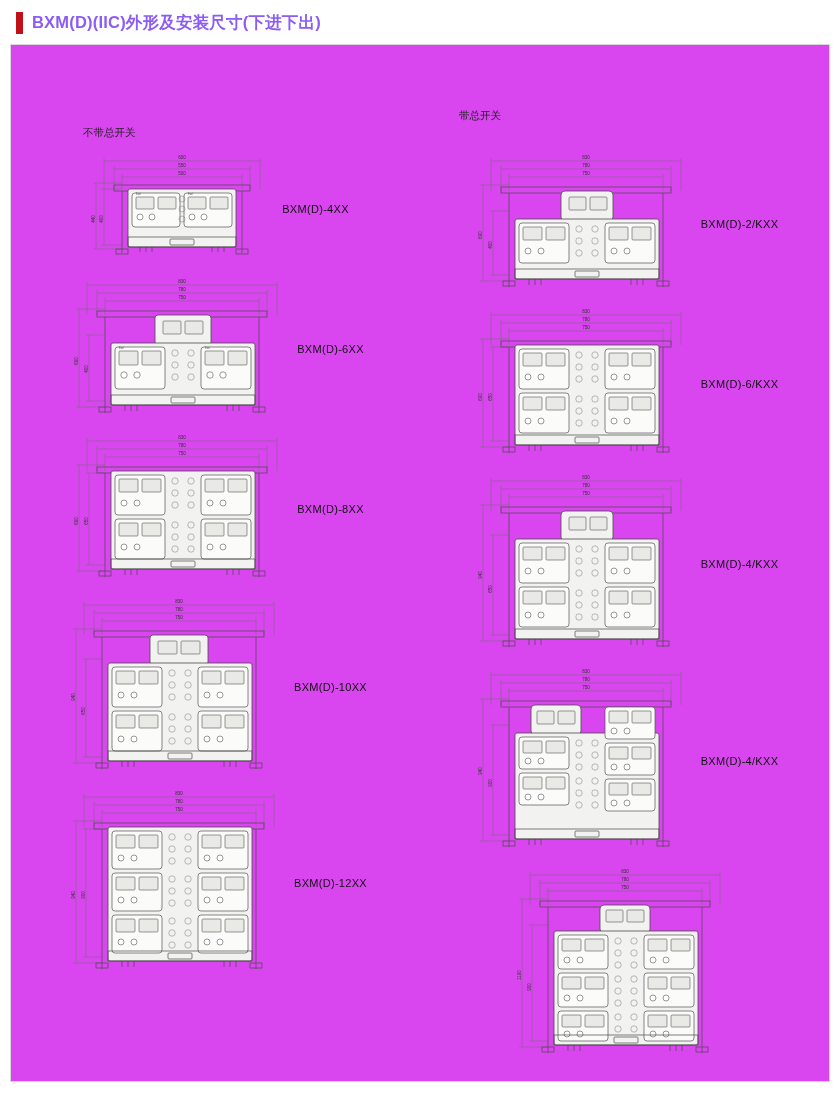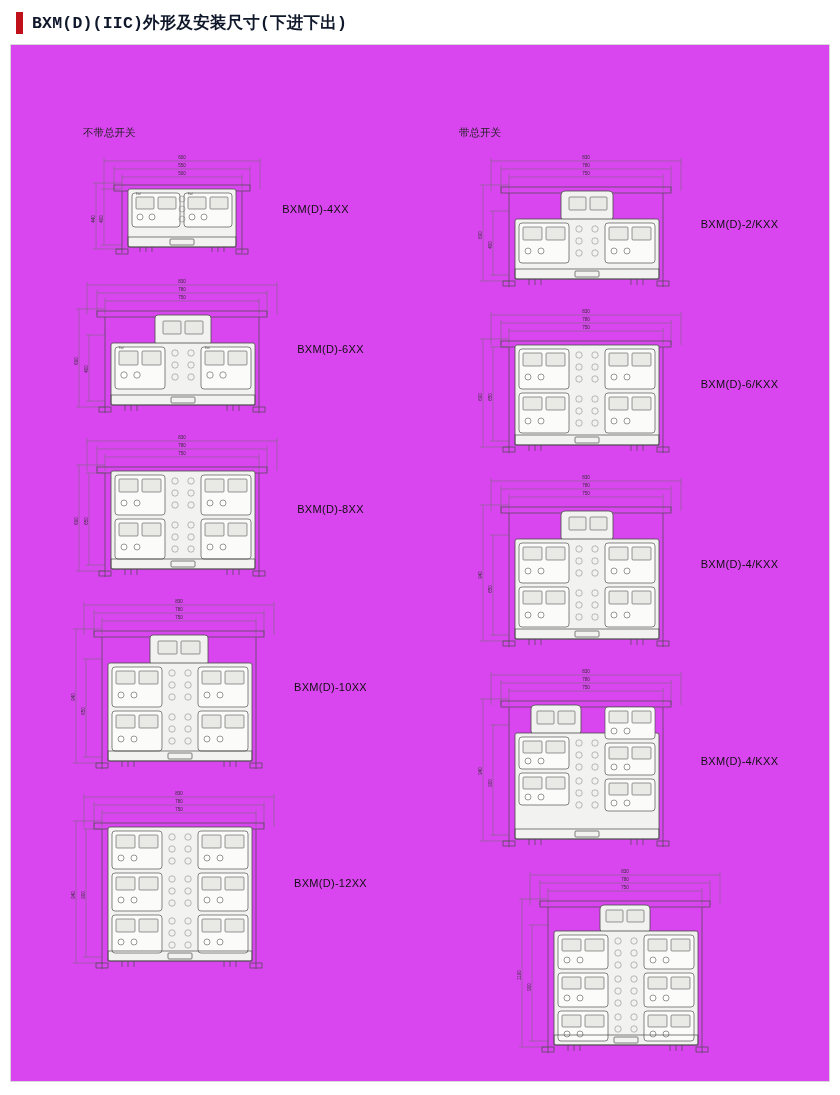--- a/index.html
+++ b/index.html
@@ -14,40 +14,39 @@
 
   
   .header{
     display:flex;align-items:center;
     padding:12px 0 10px 16px;
   }
   .header .bar{
     width:7px;height:22px;background:#c0111a;margin-right:9px;flex:0 0 auto;
   }
   .header .title{
-    font-size:16.5px;font-weight:bold;letter-spacing:.2px;color:#0f172a;
+    font-size:16.5px;font-weight:bold;letter-spacing:.2px;color:#8b5cf6;
     white-space:nowrap;
-    font-family:Liberation Mono, monospace;
   }
 
   
   .frame{
     position:relative;
     margin:0 10px 10px 10px;
     border:1px solid #d8d8d8;
     height:1038px;
     box-sizing:border-box;
     background:#d946ef;
   }
 
   .col-head{
     position:absolute;font-size:10.5px;color:#222;font-weight:normal;
   }
   .col-head.left{left:72px;top:81px;}
-  .col-head.right{left:448px;top:81px;}
+  .col-head.right{left:448px;top:64px;}
 
   .columns{
     position:absolute;inset:0;
     display:flex;
   }
   .col{
     flex:1 1 50%;
     padding-top:104px;
     display:flex;flex-direction:column;align-items:center;
   }

